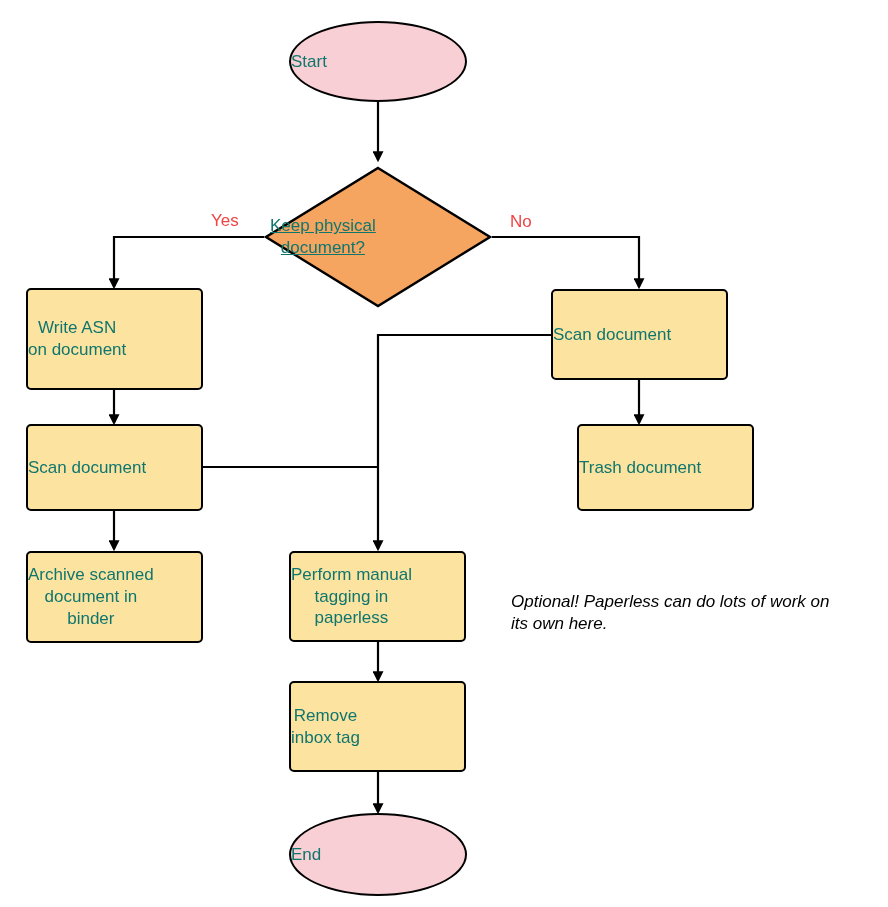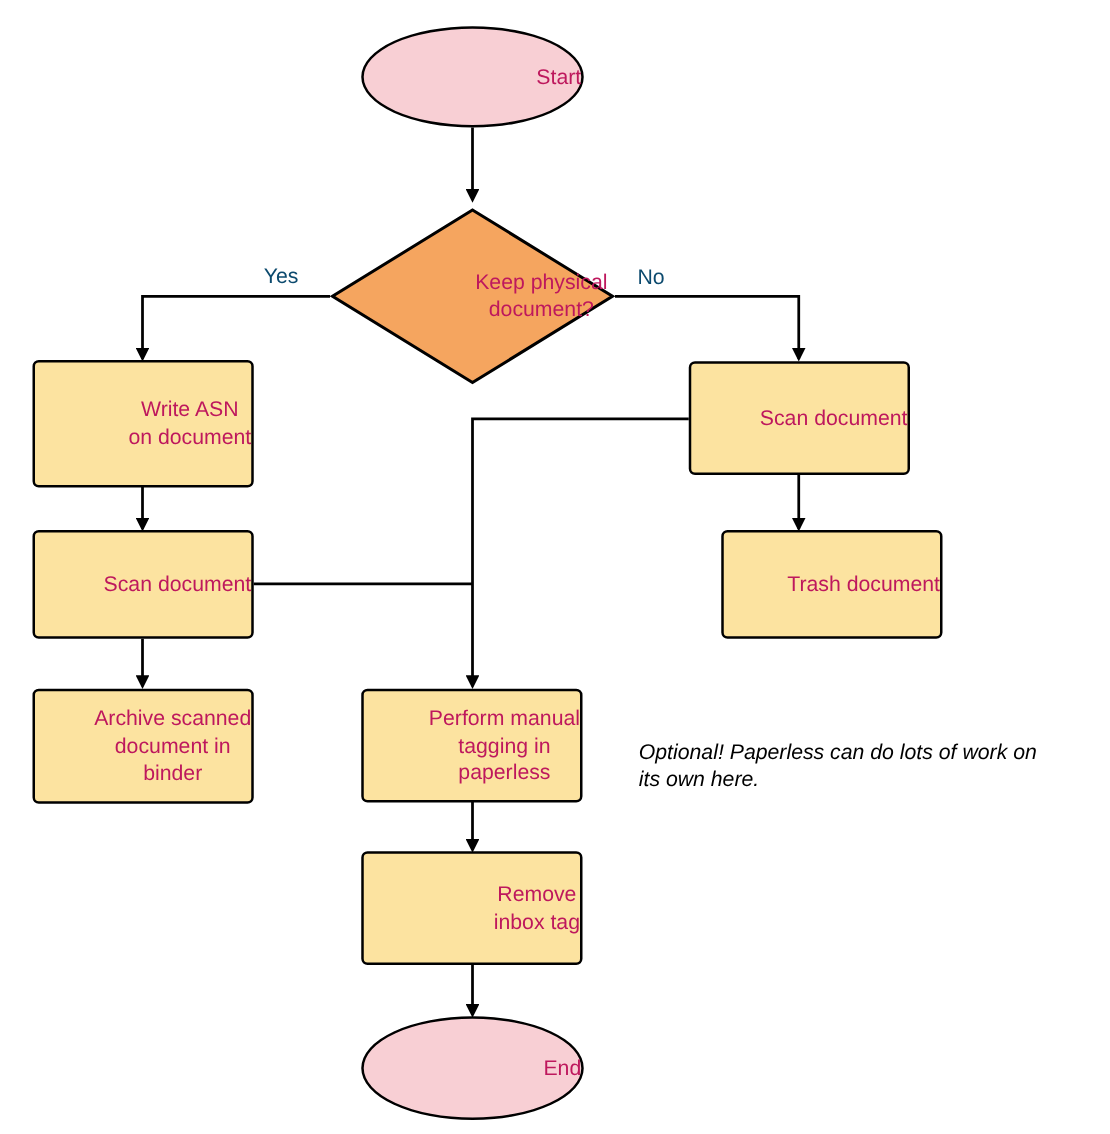--- a/index.html
+++ b/index.html
@@ -22,58 +22,59 @@
     left: 0;
     top: 0;
     width: 888px;
     height: 907px;
   }
   .node {
     position: absolute;
     box-sizing: border-box;
     display: flex;
     align-items: center;
-    justify-content: flex-end;
+    justify-content: flex-start;
     text-align: center;
-    color: #be185d;
+    color: #0f766e;
     font-size: 17px;
     line-height: 1.28;
     white-space: pre-line;
     z-index: 2;
   }
   .terminal {
     border: 2px solid #000000;
     border-radius: 50%;
     background: #f8cfd4;
   }
   .process {
     border: 2px solid #000000;
     border-radius: 5px;
     background: #fce3a0;
   }
   .decision {
     background: transparent;
     border: none;
+    text-decoration: underline;
   }
   .decision .diamond-shape {
     position: absolute;
     left: 0;
     top: 0;
     width: 100%;
     height: 100%;
   }
   .decision .decision-label {
     position: relative;
     z-index: 1;
     padding: 0 6px;
   }
   .edge-label {
     position: absolute;
     font-size: 17px
-    ;color: #0c4a6e;
+    ;color: #ef4444;
     z-index: 3;
   }
   .note {
     position: absolute;
     font-style: italic;
     font-size: 17px;
     line-height: 1.3;
     color: #000000;
     z-index: 3;
     white-space: pre-line;

